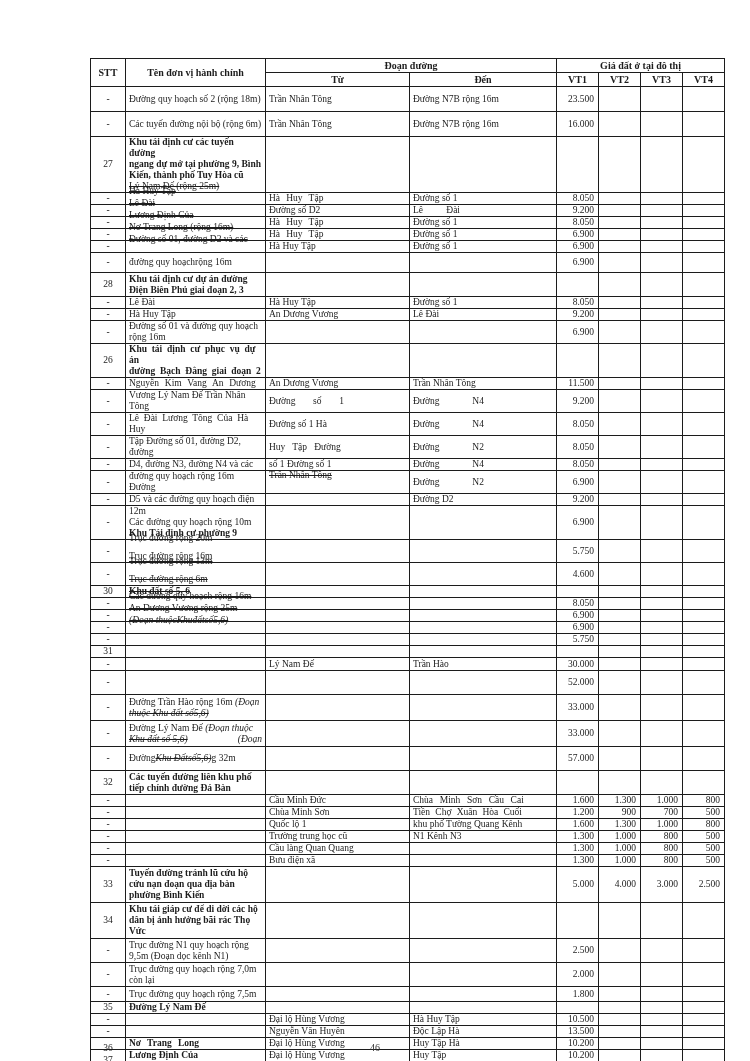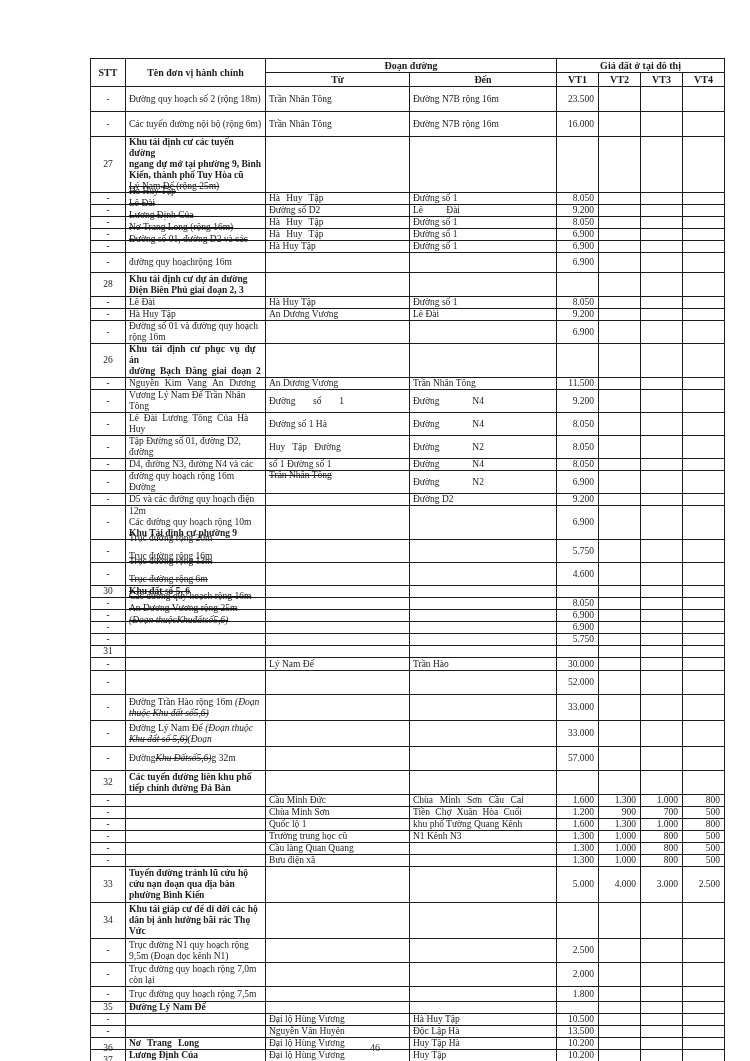--- a/index.html
+++ b/index.html
@@ -14,21 +14,21 @@
   th{font-weight:bold;text-align:center;font-size:10px;padding:1px 2px;}
   td.stt{text-align:center;}
   td.v{text-align:right;padding-right:4px;}
   td.name,td.tu,td.den{text-align:left;}
   .ln{line-height:11px;}
   .b{font-weight:bold;}
   .st{text-decoration:line-through;}
   .it{font-style:italic;}
   .up{position:relative;top:-7px;}
   .nd .ln{position:relative;top:5px;}
-  .sp{display:flex;justify-content:flex-start;}
+  .sp{display:flex;justify-content:space-between;}
   .page-number{position:absolute;left:0;right:0;top:1042px;text-align:center;
                font-size:10px;color:#333;}
 </style>
 </head>
 <body>
 
 <div class="page">
   <div class="table-wrap">
     <table>
       <colgroup>

